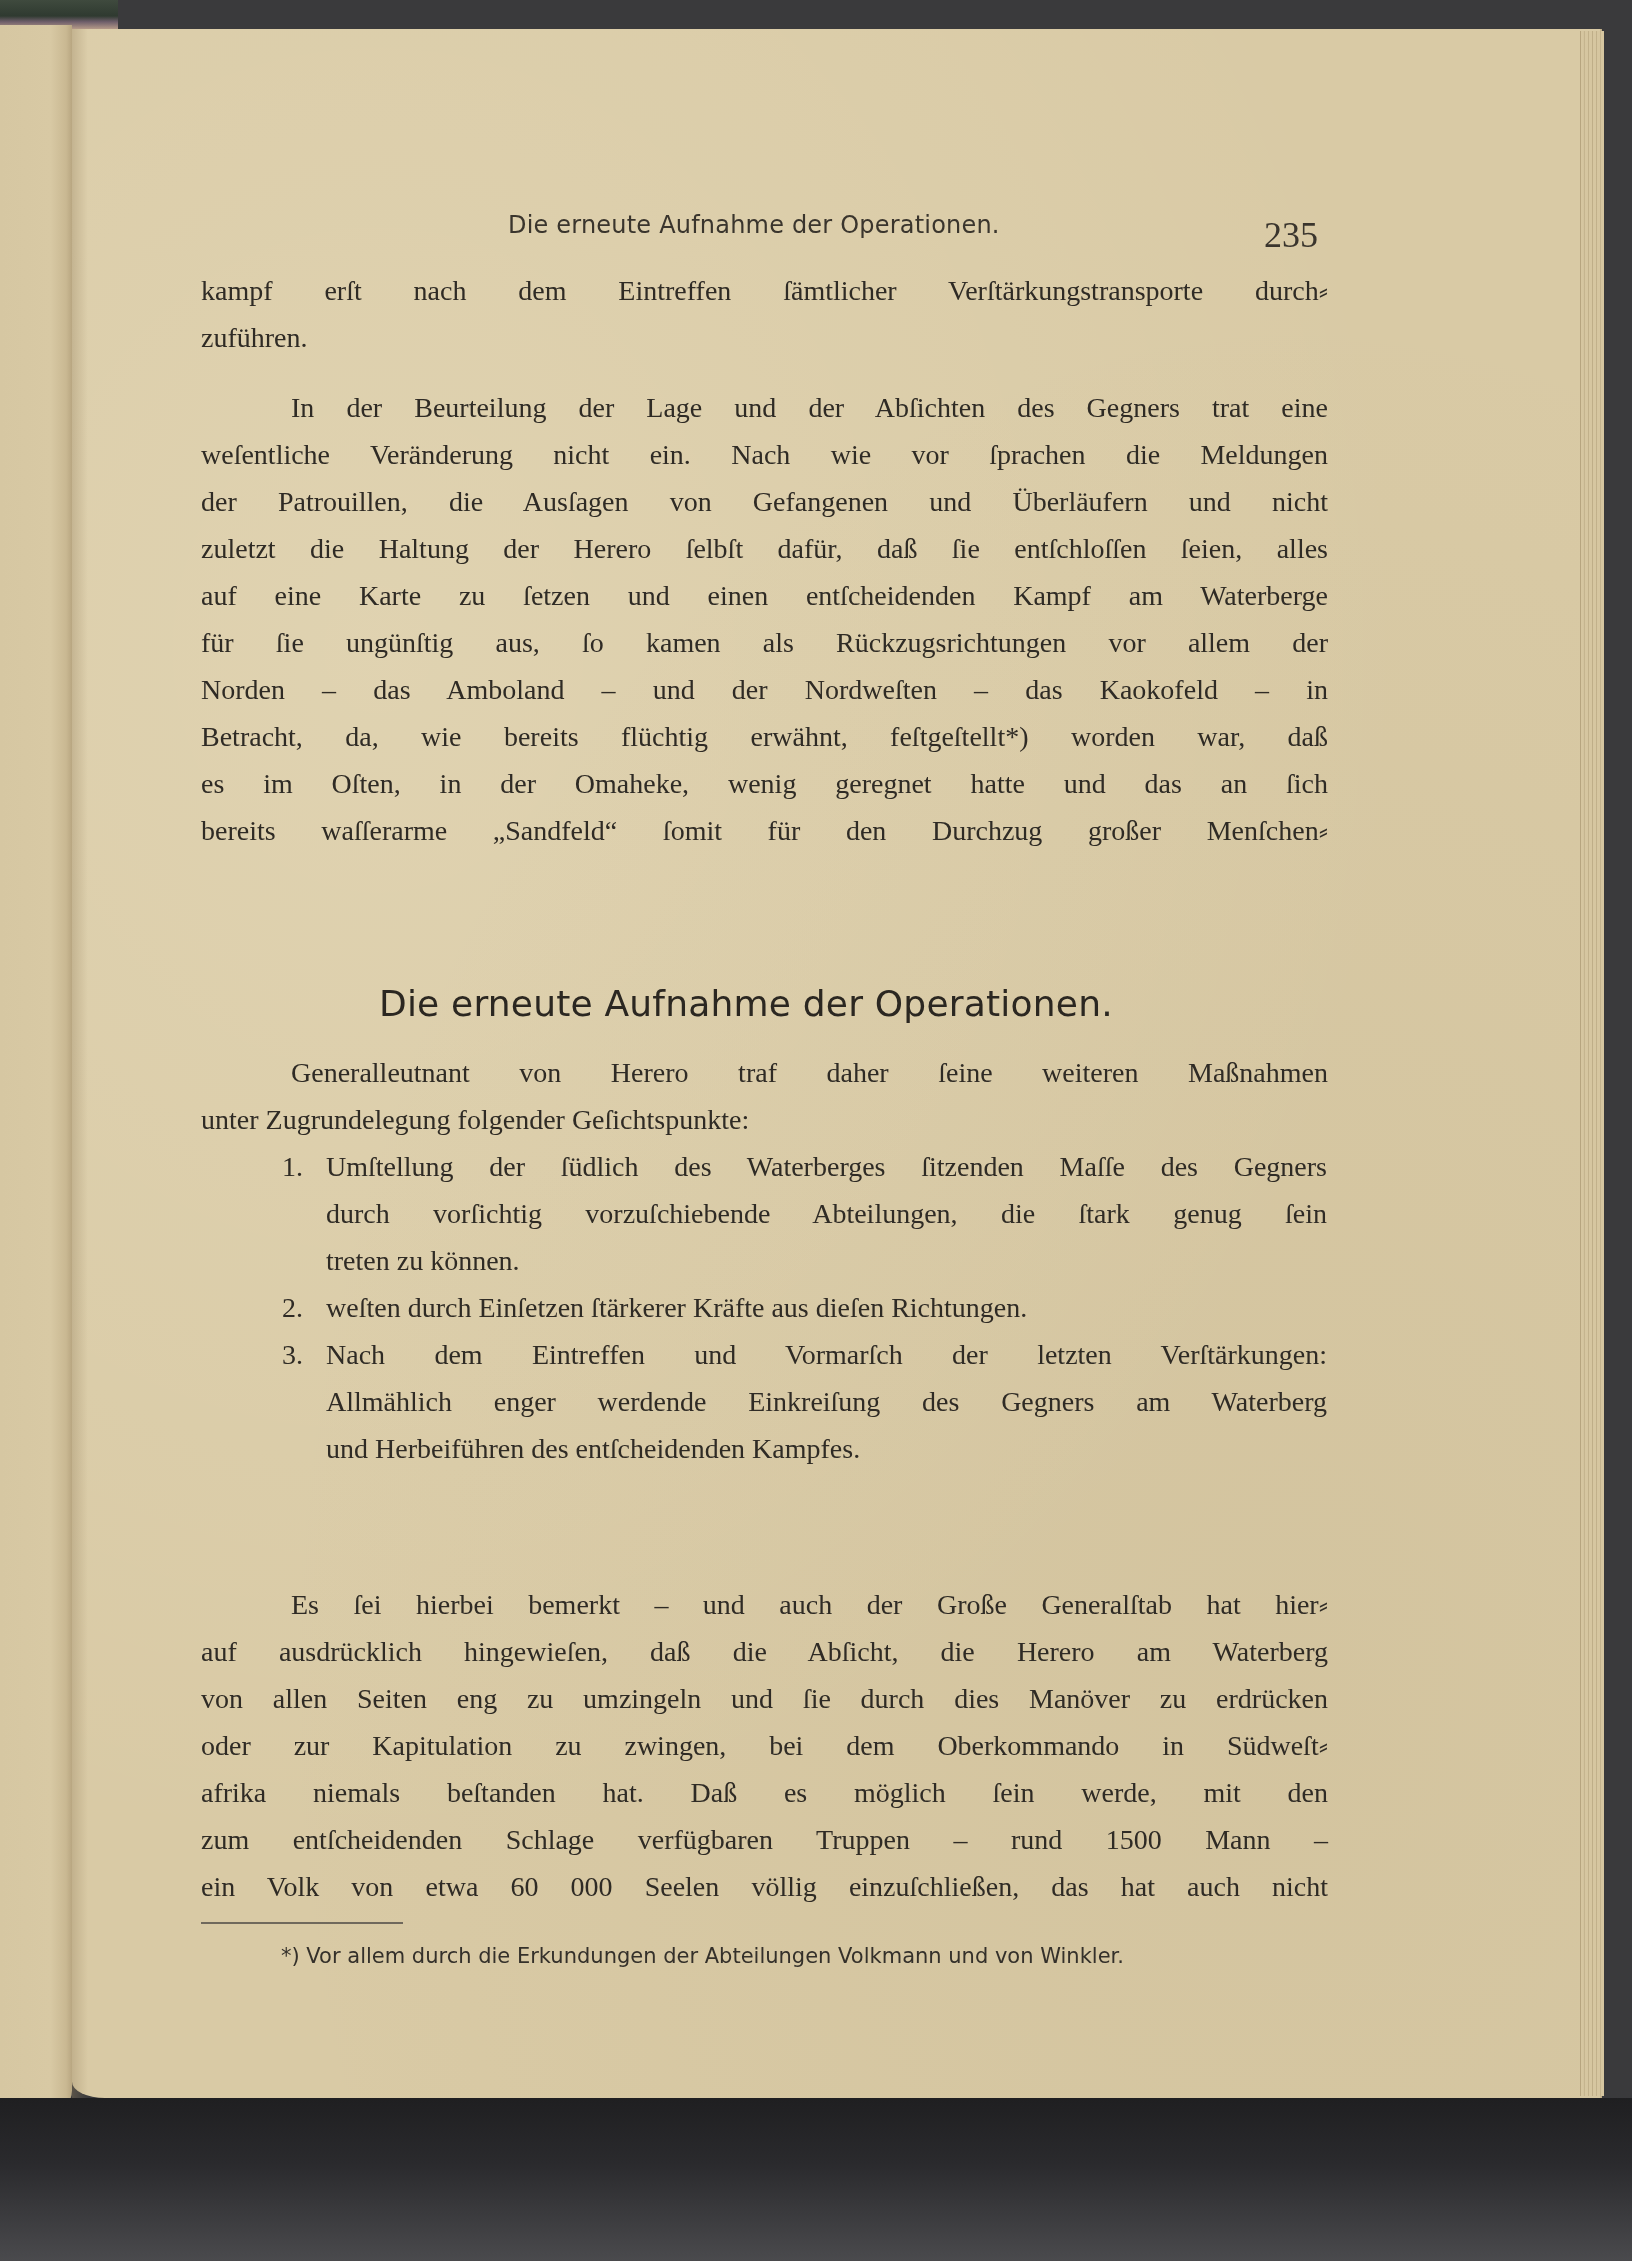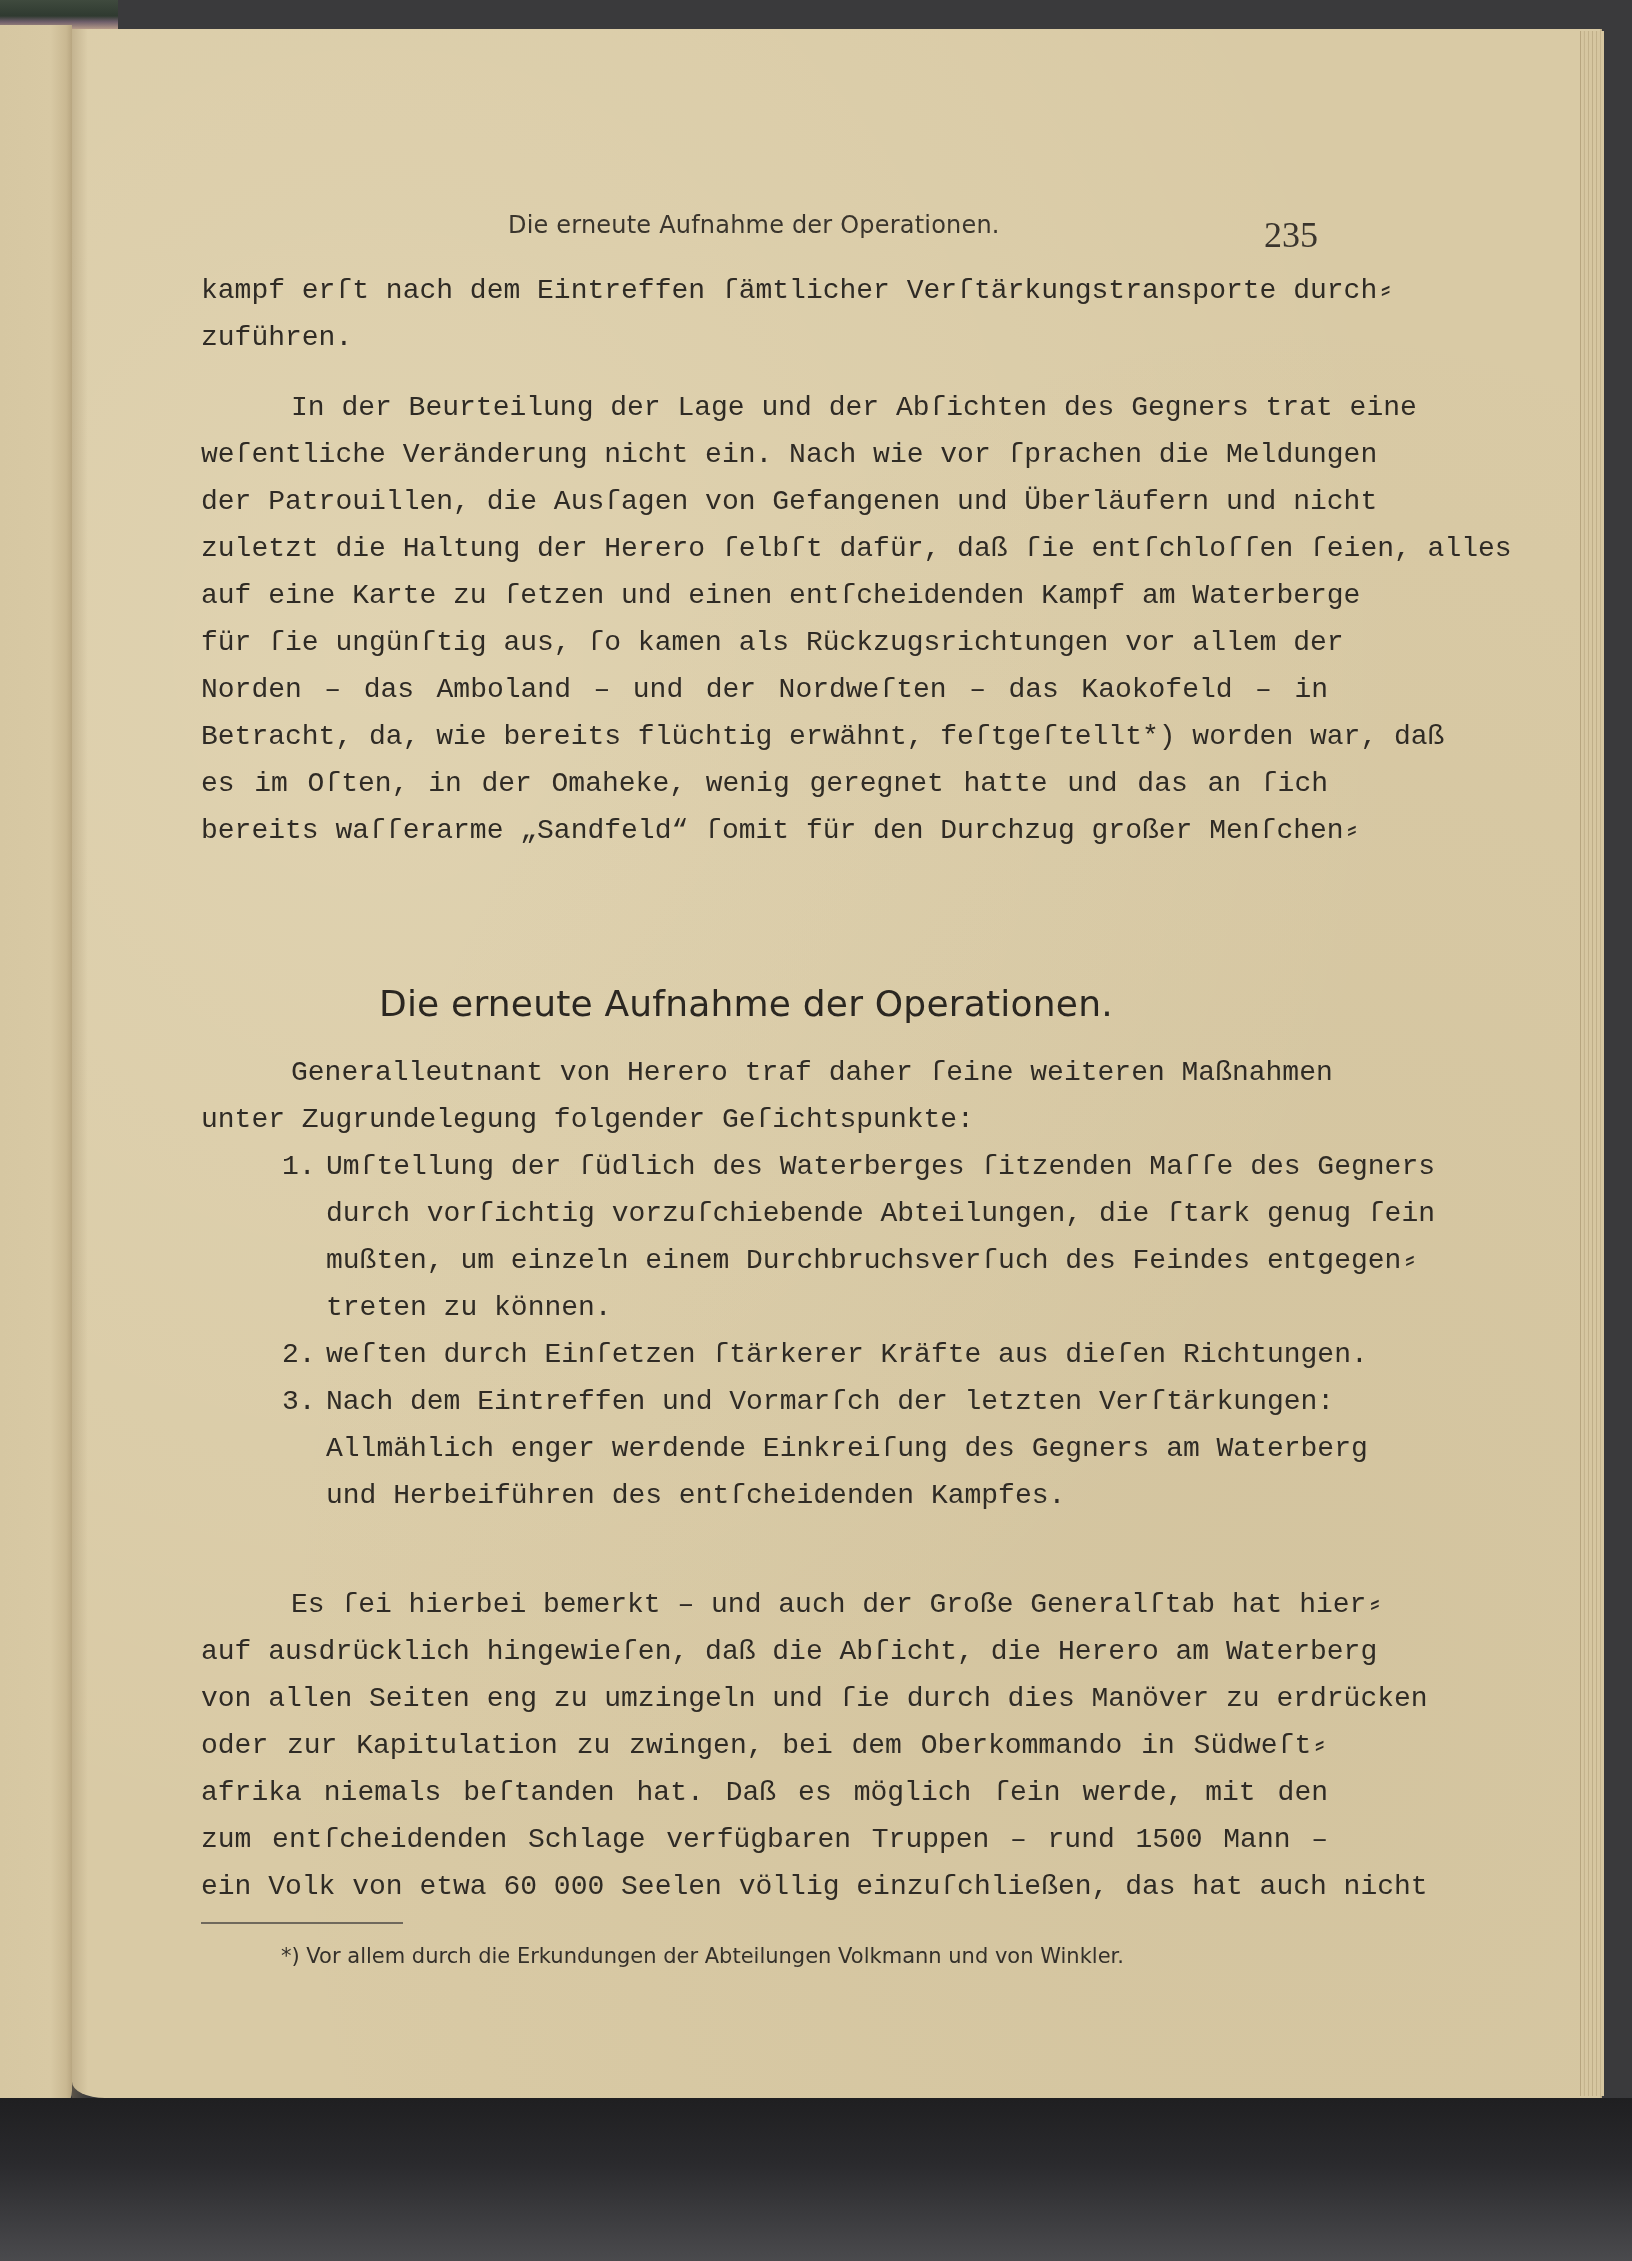--- a/index.html
+++ b/index.html
@@ -69,21 +69,21 @@
       position: absolute;
       left: 1256px; top: 214px;
       font-family: "Liberation Serif", "DejaVu Serif", serif;
       font-size: 36px;
       color: #3a352d;
     }
     .text-block {
       position: absolute;
       left: 193px;
       width: 1127px;
-      font-family: Liberation Mono, monospace;
+      font-family: Liberation Serif, serif;
       font-size: 28px;
       line-height: 47px;
       color: #2f2b25;
       text-align: justify;
     }
     .line {
       display: block;
       white-space: nowrap;
       text-align: justify;
       text-align-last: justify;
@@ -172,21 +172,20 @@
   <div class="text-block" style="top:1049px;">
     <span class="line indent">Generalleutnant von Herero traf daher ſeine weiteren Maßnahmen</span>
     <span class="line last">unter Zugrundelegung folgender Geſichtspunkte:</span>
   </div>
 
   <div class="text-block" style="top:1143px; left:318px; width:1001px;">
     <div class="list-item">
       <span class="list-num">1.</span>
       <span class="line">Umſtellung der ſüdlich des Waterberges ſitzenden Maſſe des Gegners</span>
       <span class="line">durch vorſichtig vorzuſchiebende Abteilungen, die ſtark genug ſein</span>
-      <span class="line">mußten, um einzeln einem Durchbruchsverſuch des Feindes entgegen⸗</span>
       <span class="line last">treten zu können.</span>
     </div>
     <div class="list-item">
       <span class="list-num">2.</span>
       <span class="line last">weſten durch Einſetzen ſtärkerer Kräfte aus dieſen Richtungen.</span>
     </div>
     <div class="list-item">
       <span class="list-num">3.</span>
       <span class="line">Nach dem Eintreffen und Vormarſch der letzten Verſtärkungen:</span>
       <span class="line">Allmählich enger werdende Einkreiſung des Gegners am Waterberg</span>

